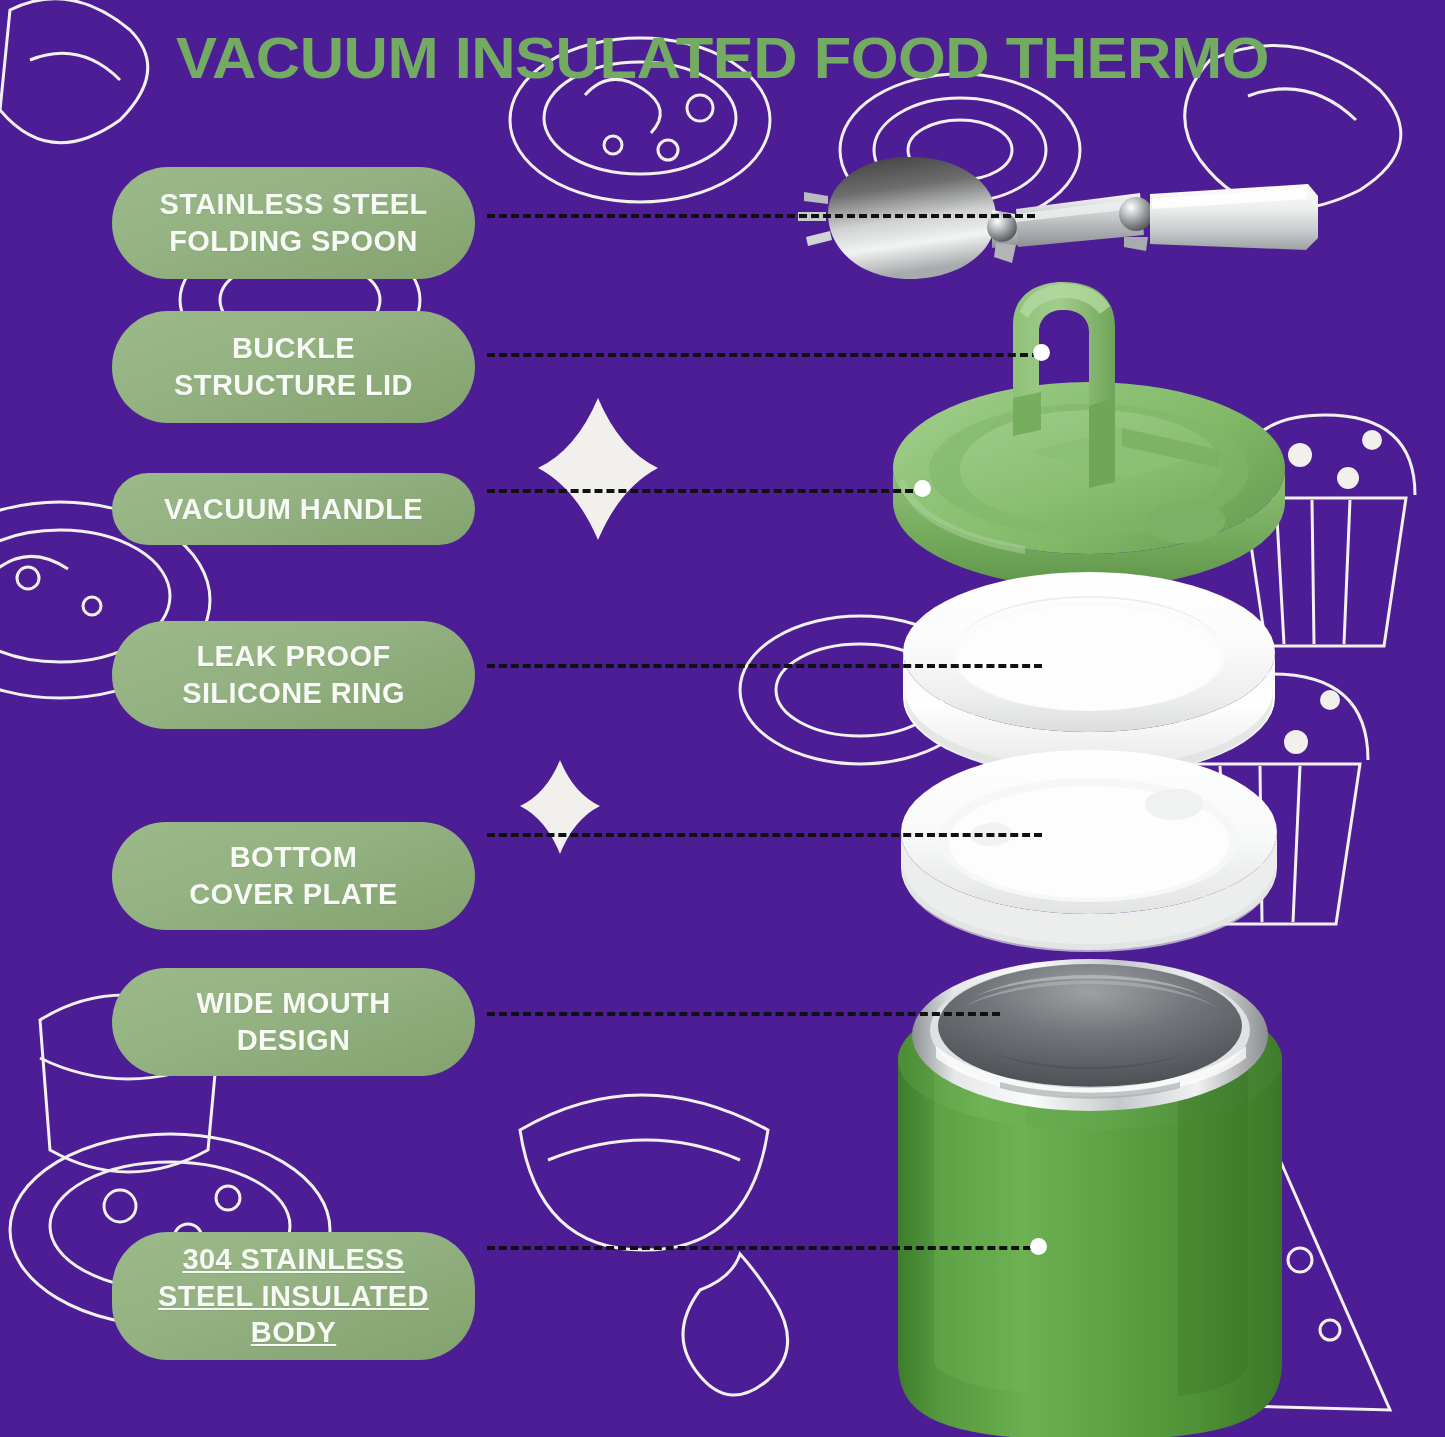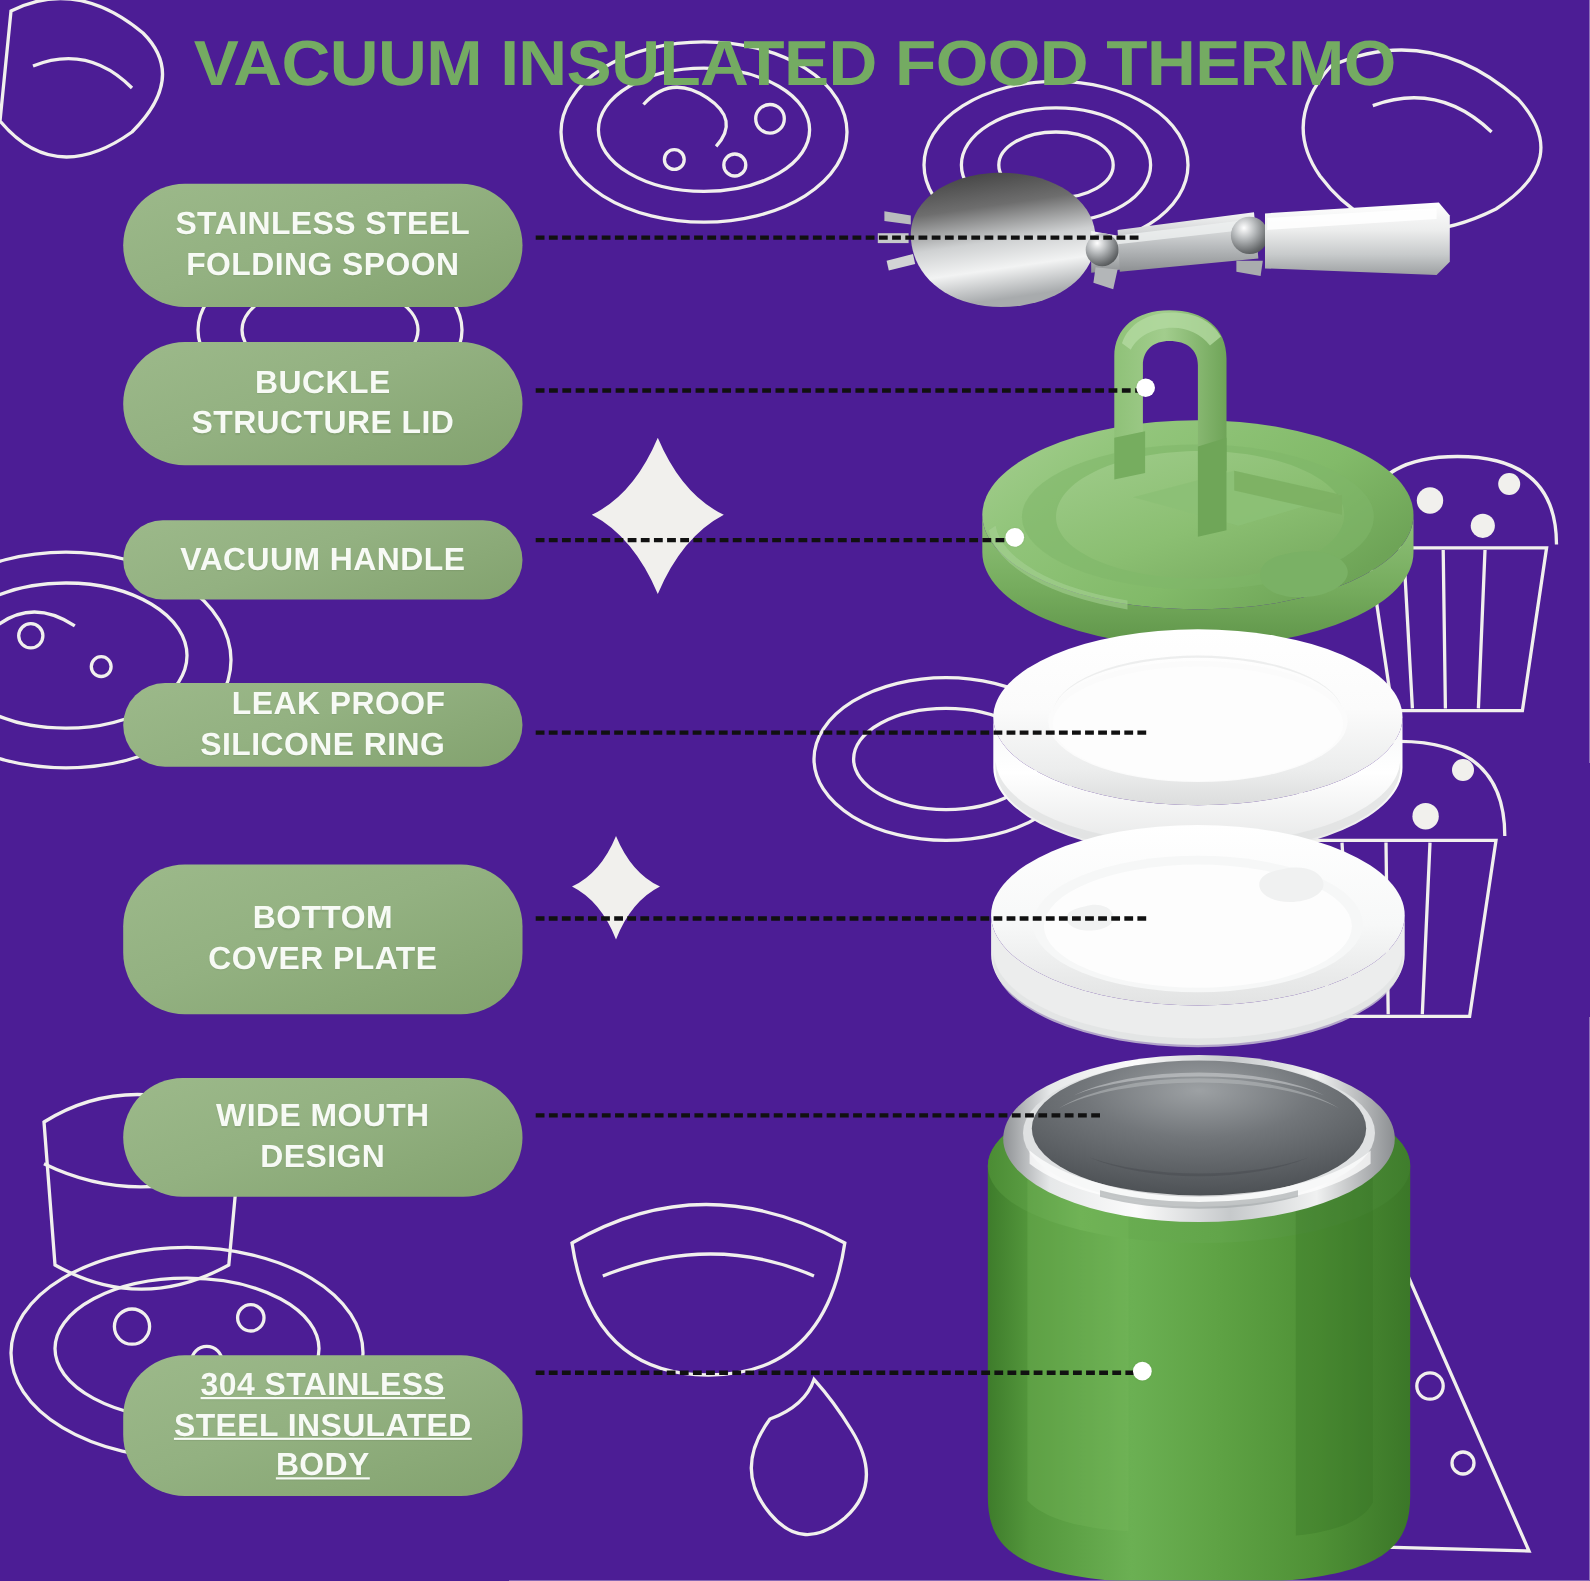--- a/index.html
+++ b/index.html
@@ -380,29 +380,29 @@
         <span>STAINLESS STEEL
 FOLDING SPOON</span>
       </div>
       <div class="pill" style="top: 311px; height: 112px;">
         <span>BUCKLE
 STRUCTURE LID</span>
       </div>
       <div class="pill" style="top: 473px; height: 72px;">
         <span>VACUUM HANDLE</span>
       </div>
-      <div class="pill" style="top: 621px; height: 76px; text-align: right;">
+      <div class="pill" style="top: 621px; height: 108px;">
         <span>LEAK PROOF
 SILICONE RING</span>
       </div>
-      <div class="pill" style="top: 786px; height: 136px;">
+      <div class="pill" style="top: 822px; height: 108px;">
         <span>BOTTOM
 COVER PLATE</span>
       </div>
-      <div class="pill" style="top: 968px; height: 108px; margin-top: 12px;">
+      <div class="pill" style="top: 968px; height: 108px;">
         <span>WIDE MOUTH
 DESIGN</span>
       </div>
       <div class="pill" style="top: 1232px; height: 128px; text-decoration: underline;">
         <span>304 STAINLESS
 STEEL INSULATED
 BODY</span>
       </div>
     </div>
 

